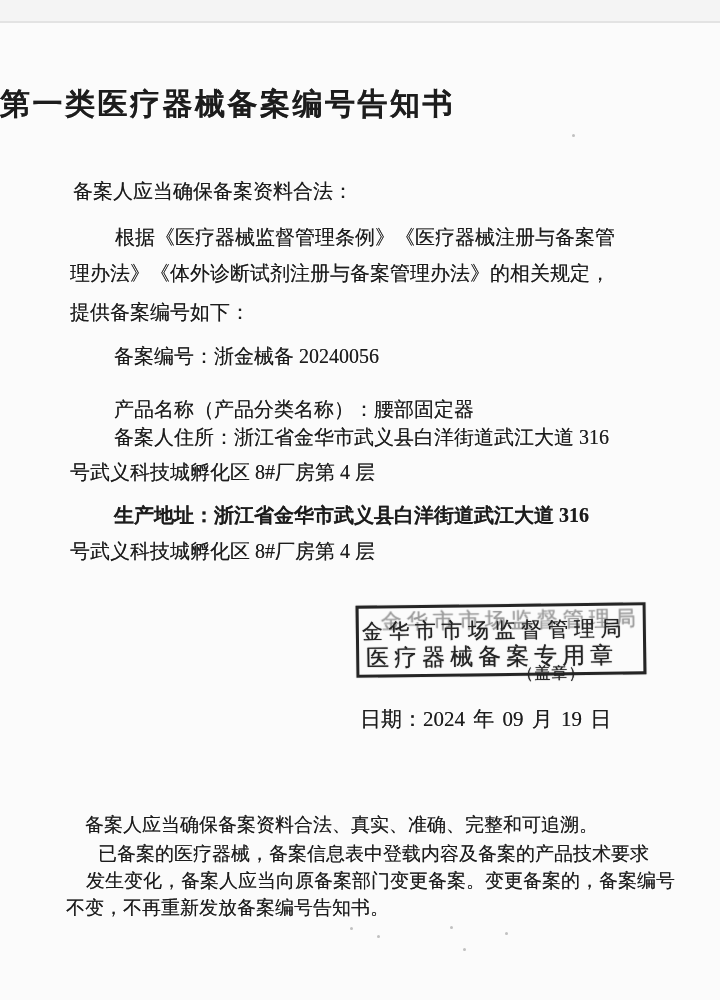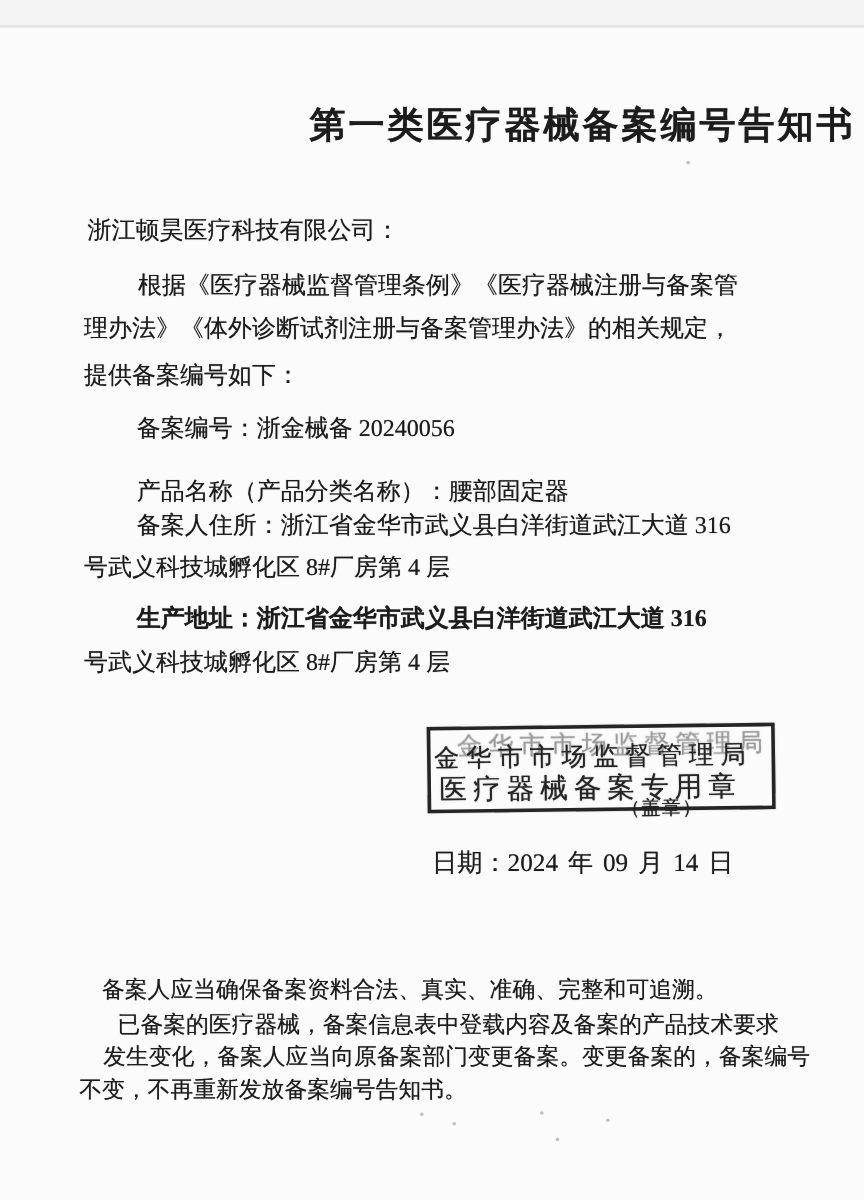--- a/index.html
+++ b/index.html
@@ -29,23 +29,22 @@
     white-space: nowrap;
     color: var(--ink, #1c1c1c);
     text-shadow: 0 0 0.6px rgba(25,25,25,0.65);
   }
   .doc-title {
     font-size: 30px;
     font-weight: bold;
     letter-spacing: 2.5px;
     left: 0;
     width: 700px;
-    text-align: right;
+    text-align: left;
     top: 84px;
-    margin-left: 13px;
   }
   .body-text { font-size: 20px; }
   .note-text { font-size: 19px; }
 
   
   .stamp {
     position: absolute;
     left: 356px;
     top: 604px;
     width: 284px;
@@ -95,41 +94,41 @@
 </style>
 </head>
 <body>
 
 <div class="page">
 
   <div class="scan-edge"></div>
 
   <div class="line doc-title">第一类医疗器械备案编号告知书</div>
 
-  <div class="line body-text" style="left:73px; top:178px;">浙江顿昊医疗科技有限公司：</div>
+  <div class="line body-text" style="left:73px; top:178px;">备案人应当确保备案资料合法：</div>
 
   <div class="line body-text" style="left:115px; top:224px;">根据《医疗器械监督管理条例》《医疗器械注册与备案管</div>
   <div class="line body-text" style="left:70px; top:260px;">理办法》《体外诊断试剂注册与备案管理办法》的相关规定，</div>
   <div class="line body-text" style="left:70px; top:299px;">提供备案编号如下：</div>
 
   <div class="line body-text" style="left:114px; top:343px;">备案编号：浙金械备 20240056</div>
   <div class="line body-text" style="left:114px; top:384px;margin-top:12px;">产品名称（产品分类名称）：腰部固定器</div>
   <div class="line body-text" style="left:114px; top:424px;">备案人住所：浙江省金华市武义县白洋街道武江大道 316</div>
   <div class="line body-text" style="left:70px; top:459px;">号武义科技城孵化区 8#厂房第 4 层</div>
   <div class="line body-text" style="left:114px; top:502px;font-weight:bold;">生产地址：浙江省金华市武义县白洋街道武江大道 316</div>
   <div class="line body-text" style="left:70px; top:538px;">号武义科技城孵化区 8#厂房第 4 层</div>
 
   <div class="stamp">
     <div class="sline agency-ghost">金华市市场监督管理局</div>
     <div class="sline agency-main">金华市市场监督管理局</div>
     <div class="sline seal-name">医疗器械备案专用章</div>
     <div class="sline seal-note">（盖章）</div>
   </div>
 
-  <div class="line body-text" style="left:360px; top:705px; font-size:21px; word-spacing:3px;">日期：2024 年 09 月 14 日</div>
+  <div class="line body-text" style="left:360px; top:705px; font-size:21px; word-spacing:3px;">日期：2024 年 09 月 19 日</div>
 
   <div class="line note-text" style="left:85px; top:812px;">备案人应当确保备案资料合法、真实、准确、完整和可追溯。</div>
   <div class="line note-text" style="left:98px; top:841px;">已备案的医疗器械，备案信息表中登载内容及备案的产品技术要求</div>
   <div class="line note-text" style="left:66px; top:868px;margin-left:20px;">发生变化，备案人应当向原备案部门变更备案。变更备案的，备案编号</div>
   <div class="line note-text" style="left:66px; top:895px;">不变，不再重新发放备案编号告知书。</div>
 
   <div class="speck" style="left:350px; top:927px;"></div>
   <div class="speck" style="left:377px; top:935px;"></div>
   <div class="speck" style="left:450px; top:926px;"></div>
   <div class="speck" style="left:463px; top:948px;"></div>

